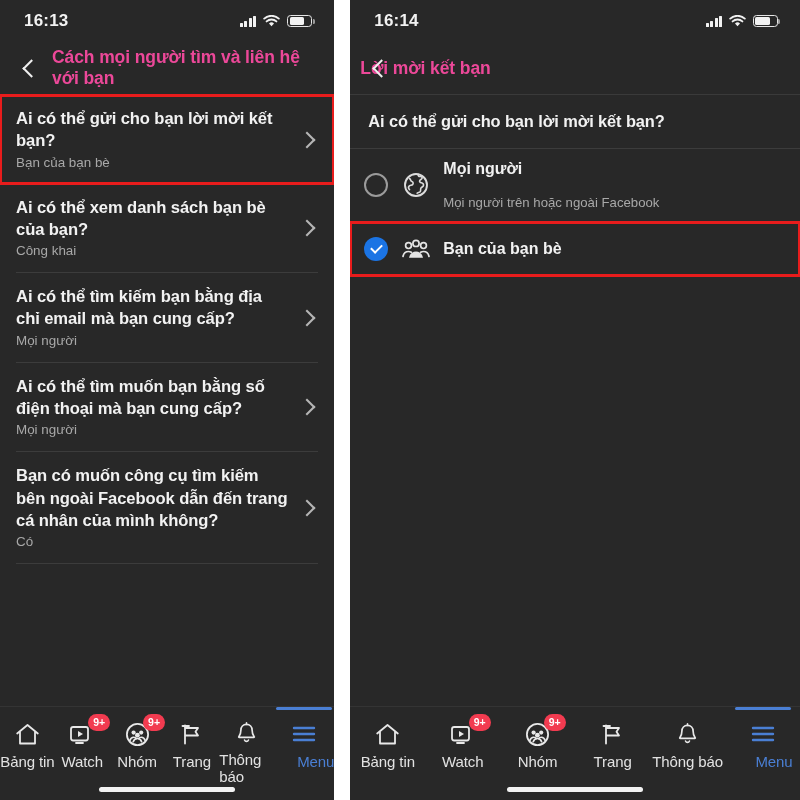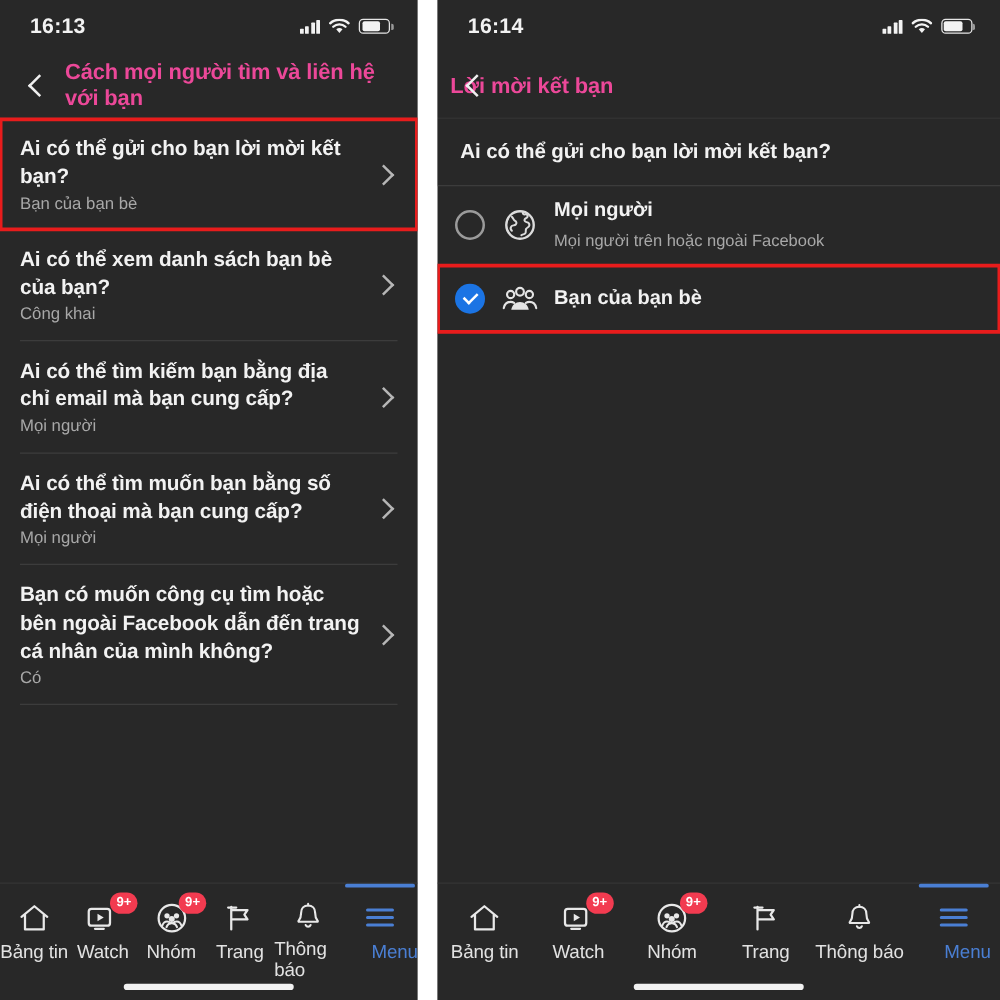--- a/index.html
+++ b/index.html
@@ -188,21 +188,21 @@
   .opt-texts { flex: 1 1 auto; }
   .opt-title {
     color: #f2f2f2;
     font-size: 16px;
     font-weight: 600;
     line-height: 1.25;
   }
   .opt-sub {
     color: #a8a8a8;
     font-size: 13.2px;
-    margin-top: 6px;
+    margin-top: 16px;
     line-height: 1.25;
   }
 
   .spacer { flex: 1 1 auto; background: #282828; }
 
   
   .tabbar {
     flex: 0 0 72px;
     height: 72px;
     display: flex;
@@ -334,21 +334,21 @@
         <div class="row-texts">
           <div class="row-title">Ai có thể tìm muốn bạn bằng số điện thoại mà bạn cung cấp?</div>
           <div class="row-sub">Mọi người</div>
         </div>
         <div class="chev-right"></div>
       </div>
       <div class="divider"></div>
 
       <div class="row">
         <div class="row-texts">
-          <div class="row-title">Bạn có muốn công cụ tìm hoặc bên ngoài Facebook dẫn đến trang cá nhân của mình không?</div>
+          <div class="row-title">Bạn có muốn công cụ tìm kiếm bên ngoài Facebook dẫn đến trang cá nhân của mình không?</div>
           <div class="row-sub">Có</div>
         </div>
         <div class="chev-right"></div>
       </div>
       <div class="divider"></div>
 
       <div class="spacer"></div>
     </div>
 
     <div class="tabbar">

